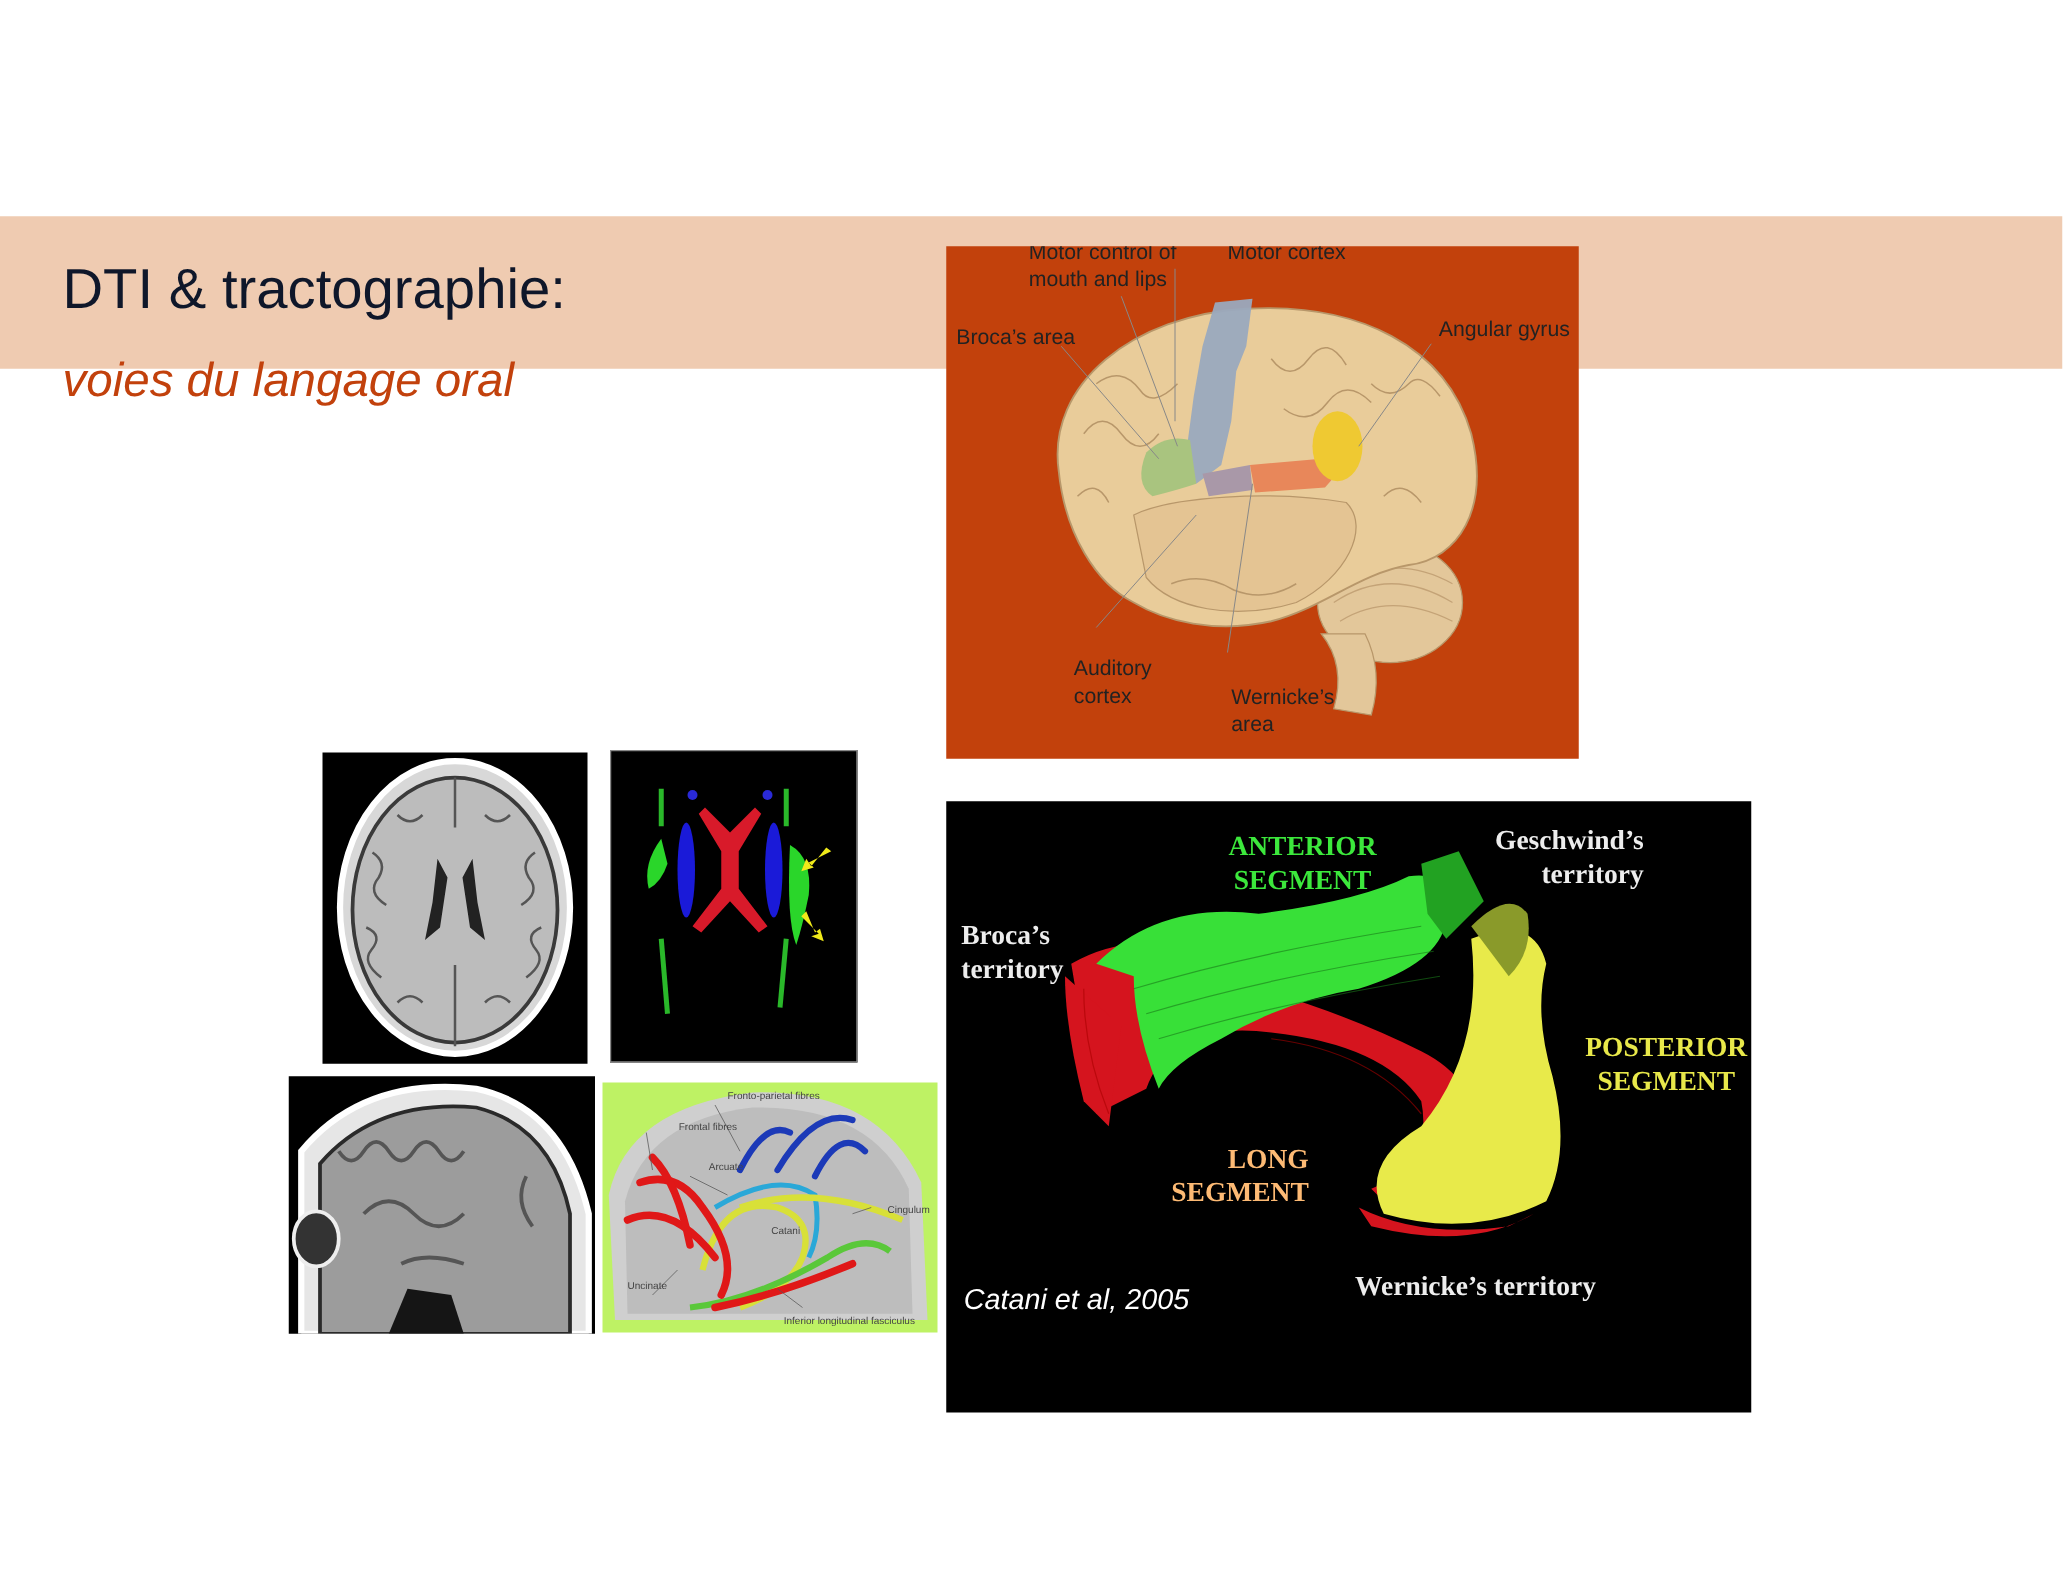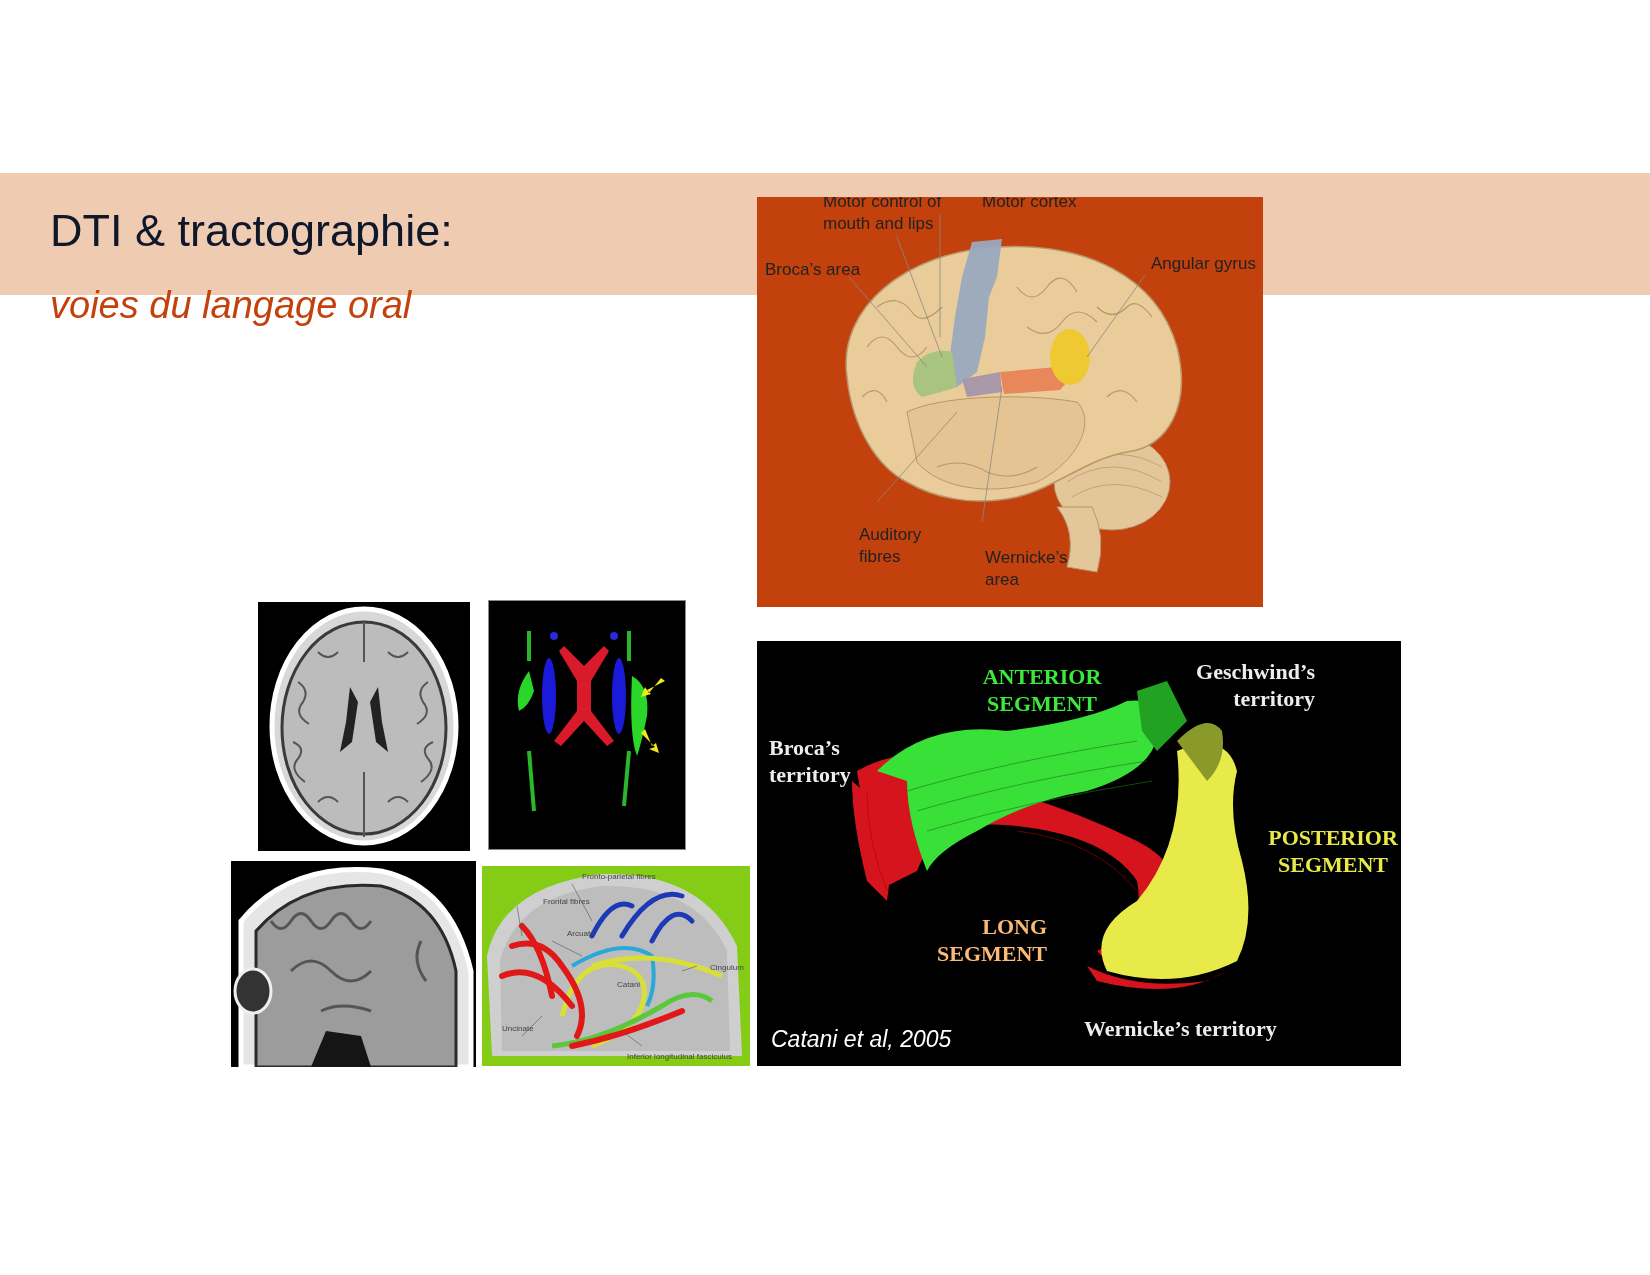--- a/index.html
+++ b/index.html
@@ -58,21 +58,21 @@
       <line x1="183" y1="18" x2="183" y2="140"></line>
       <line x1="388" y1="78" x2="330" y2="160"></line>
       <line x1="120" y1="305" x2="200" y2="215"></line>
       <line x1="225" y1="325" x2="245" y2="190"></line>
     </g>
   </svg>
   <div class="lbl" style="left:66px; top:-6px;"><span>Motor control of</span><br><span>mouth and lips</span></div>
   <div class="lbl" style="left:225px; top:-6px;">Motor cortex</div>
   <div class="lbl" style="left:8px; top:62px;">Broca’s area</div>
   <div class="lbl" style="left:394px; top:56px;">Angular gyrus</div>
-  <div class="lbl" style="left:102px; top:327px;"><span>Auditory</span><br><span>fibres</span></div>
+  <div class="lbl" style="left:102px; top:327px;"><span>Auditory</span><br><span>cortex</span></div>
   <div class="lbl" style="left:228px; top:350px;"><span>Wernicke’s</span><br><span>area</span></div>
 </div>
 
 <div class="fig" style="left:258px; top:602px; width:212px; height:249px; background:#000;">
   <svg width="212" height="249" viewBox="0 0 212 249">
     <ellipse cx="106" cy="124" rx="92" ry="117" fill="#d8d8d8" stroke="#fff" stroke-width="5"></ellipse>
     <ellipse cx="106" cy="126" rx="82" ry="106" fill="#bcbcbc" stroke="#3a3a3a" stroke-width="3"></ellipse>
     <g stroke="#555" fill="none" stroke-width="2">
       <path d="M40 80 q12 8 5 20 q-10 12 6 22"></path>
         <path d="M35 140 q14 6 4 18 q-8 10 8 22"></path>
@@ -120,21 +120,21 @@
       <path d="M40 60 q10 15 20 0 q10 -15 20 0 q10 15 20 0 q10 -15 20 0 q10 15 20 0"></path>
       <path d="M60 110 q20 -20 40 0 q20 20 40 0"></path>
       <path d="M90 150 q20 -10 50 0"></path>
       <path d="M190 80 q-10 20 5 40"></path>
     </g>
     <ellipse cx="22" cy="130" rx="18" ry="22" fill="#333" stroke="#eee" stroke-width="3"></ellipse>
     <path d="M80 206 L95 170 L130 175 L140 206Z" fill="#151515"></path>
   </svg>
 </div>
 
-<div class="fig" style="left:482px; top:866px; width:268px; height:200px; background:#84cc16;">
+<div class="fig" style="left:482px; top:866px; width:268px; height:200px; background:#bef264;">
   <svg width="268" height="200" viewBox="0 0 268 200">
     <path d="M10 190 L5 90 Q20 20 120 8 Q220 5 255 80 L260 190Z" fill="#cfcfcf"></path>
     <path d="M20 185 L18 95 Q35 30 120 20 Q215 18 245 85 L248 185Z" fill="#bdbdbd"></path>
 
     <g stroke="#1c3ab8" stroke-width="5" fill="none" stroke-linecap="round">
       <path d="M110 70 q20 -40 40 -30"></path>
         <path d="M140 70 q30 -50 60 -40"></path>
         <path d="M170 75 q20 -40 40 -20"></path>
     </g>
     <g stroke="#2aa8d8" stroke-width="4" fill="none">
@@ -166,21 +166,21 @@
   </svg>
   <div class="tlbl" style="left:100px; top:6px;">Fronto-parietal fibres</div>
   <div class="tlbl" style="left:25px; top:31px;padding-left:36px;">Frontal fibres</div>
   <div class="tlbl" style="left:85px; top:63px;">Arcuate</div>
   <div class="tlbl" style="left:228px; top:97px;">Cingulum</div>
   <div class="tlbl" style="left:135px; top:114px;">Catani</div>
   <div class="tlbl" style="left:20px; top:158px;">Uncinate</div>
   <div class="tlbl" style="left:145px; top:186px;">Inferior longitudinal fasciculus</div>
 </div>
 
-<div class="fig" style="left:757px; top:641px; width:644px; height:425px; background:#000;">
+<div class="fig" style="left:757px; top:641px; width:644px; height:489px; background:#000;">
   <svg width="644" height="425" viewBox="0 0 644 425">
 
     <path d="M100 130 Q170 90 250 150 Q320 170 380 200 Q440 230 420 300 Q400 330 350 320 L340 310 Q390 290 380 240 Q350 195 260 185 Q180 175 160 230 L120 250 Z" fill="#d5141e"></path>
     <path d="M95 140 Q95 180 110 240 L130 260 L140 180Z" fill="#d5141e"></path>
 
     <path d="M120 130 Q170 80 250 90 Q330 80 370 60 Q410 55 400 95 Q395 130 330 150 Q270 160 220 190 Q180 210 170 230 Q150 180 150 140 Z" fill="#38e038"></path>
     <path d="M380 50 L410 40 L430 80 L400 110 L385 90Z" fill="#22a222"></path>
 
     <path d="M420 110 Q470 90 480 130 Q470 170 485 220 Q500 280 480 320 Q420 350 350 330 Q330 290 380 260 Q430 200 420 110Z" fill="#e8ea4a"></path>
     <path d="M420 100 Q450 70 465 90 Q470 120 450 140 Z" fill="#8a9a2a"></path>

